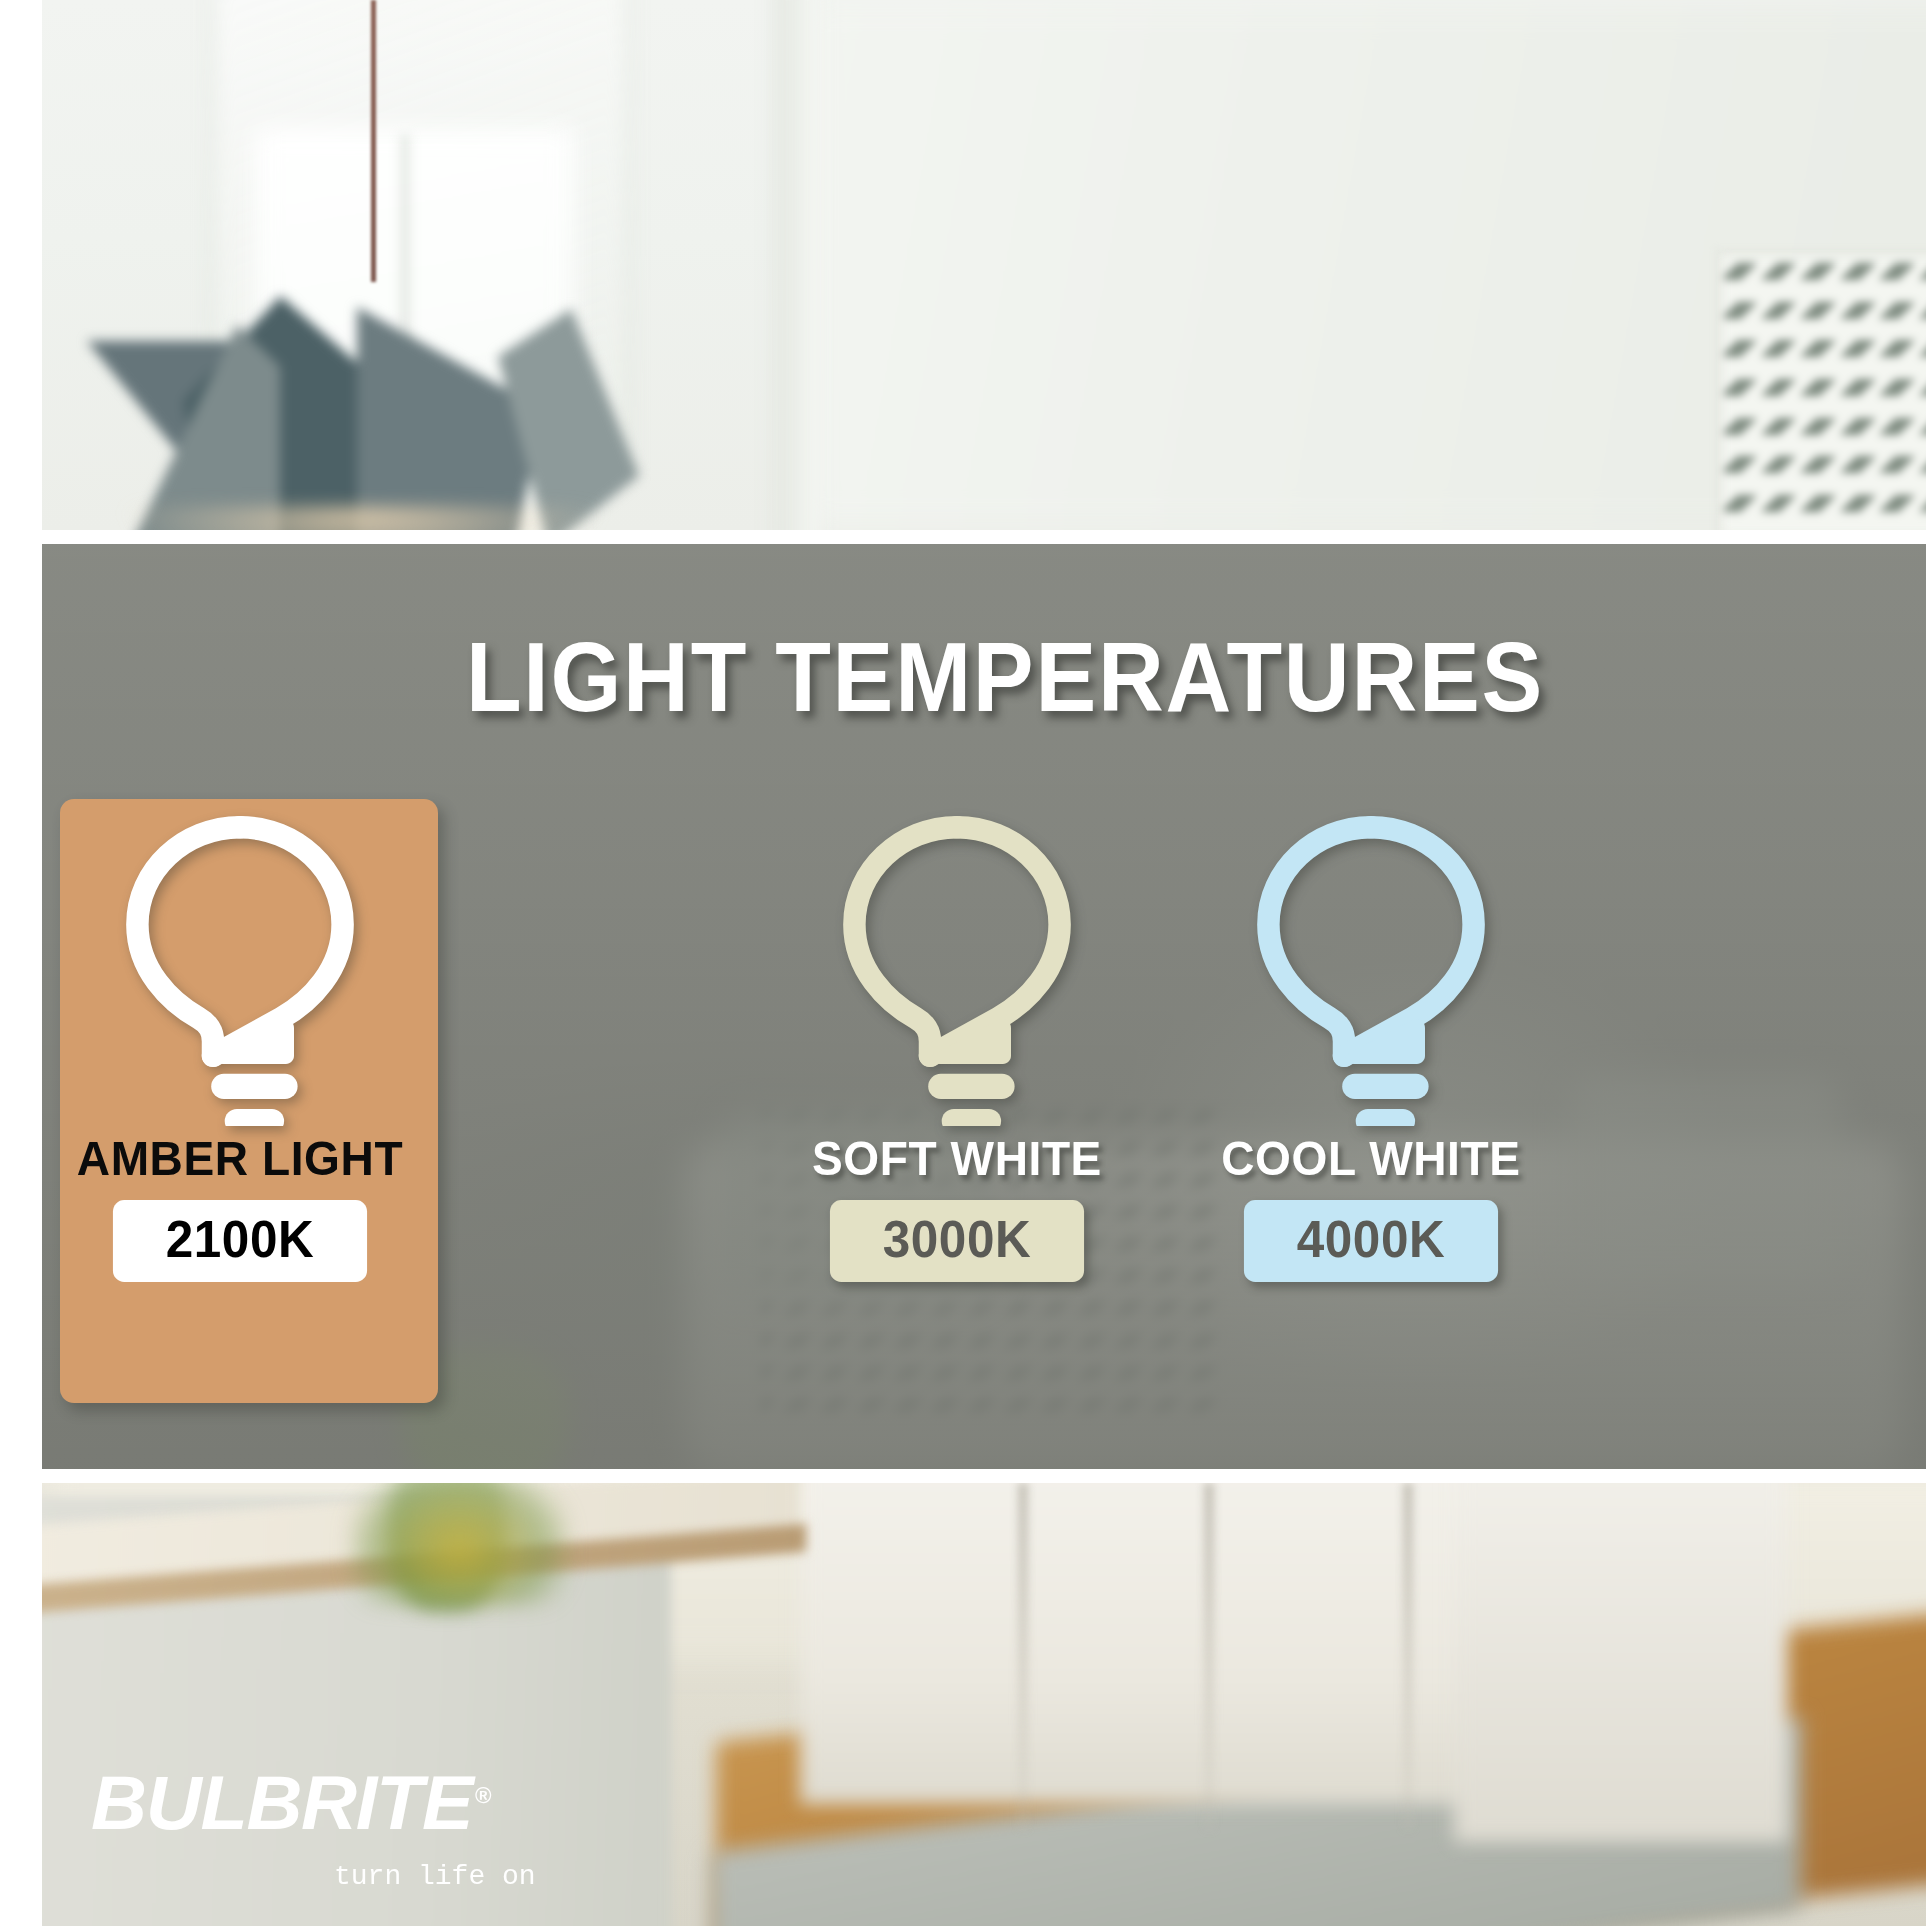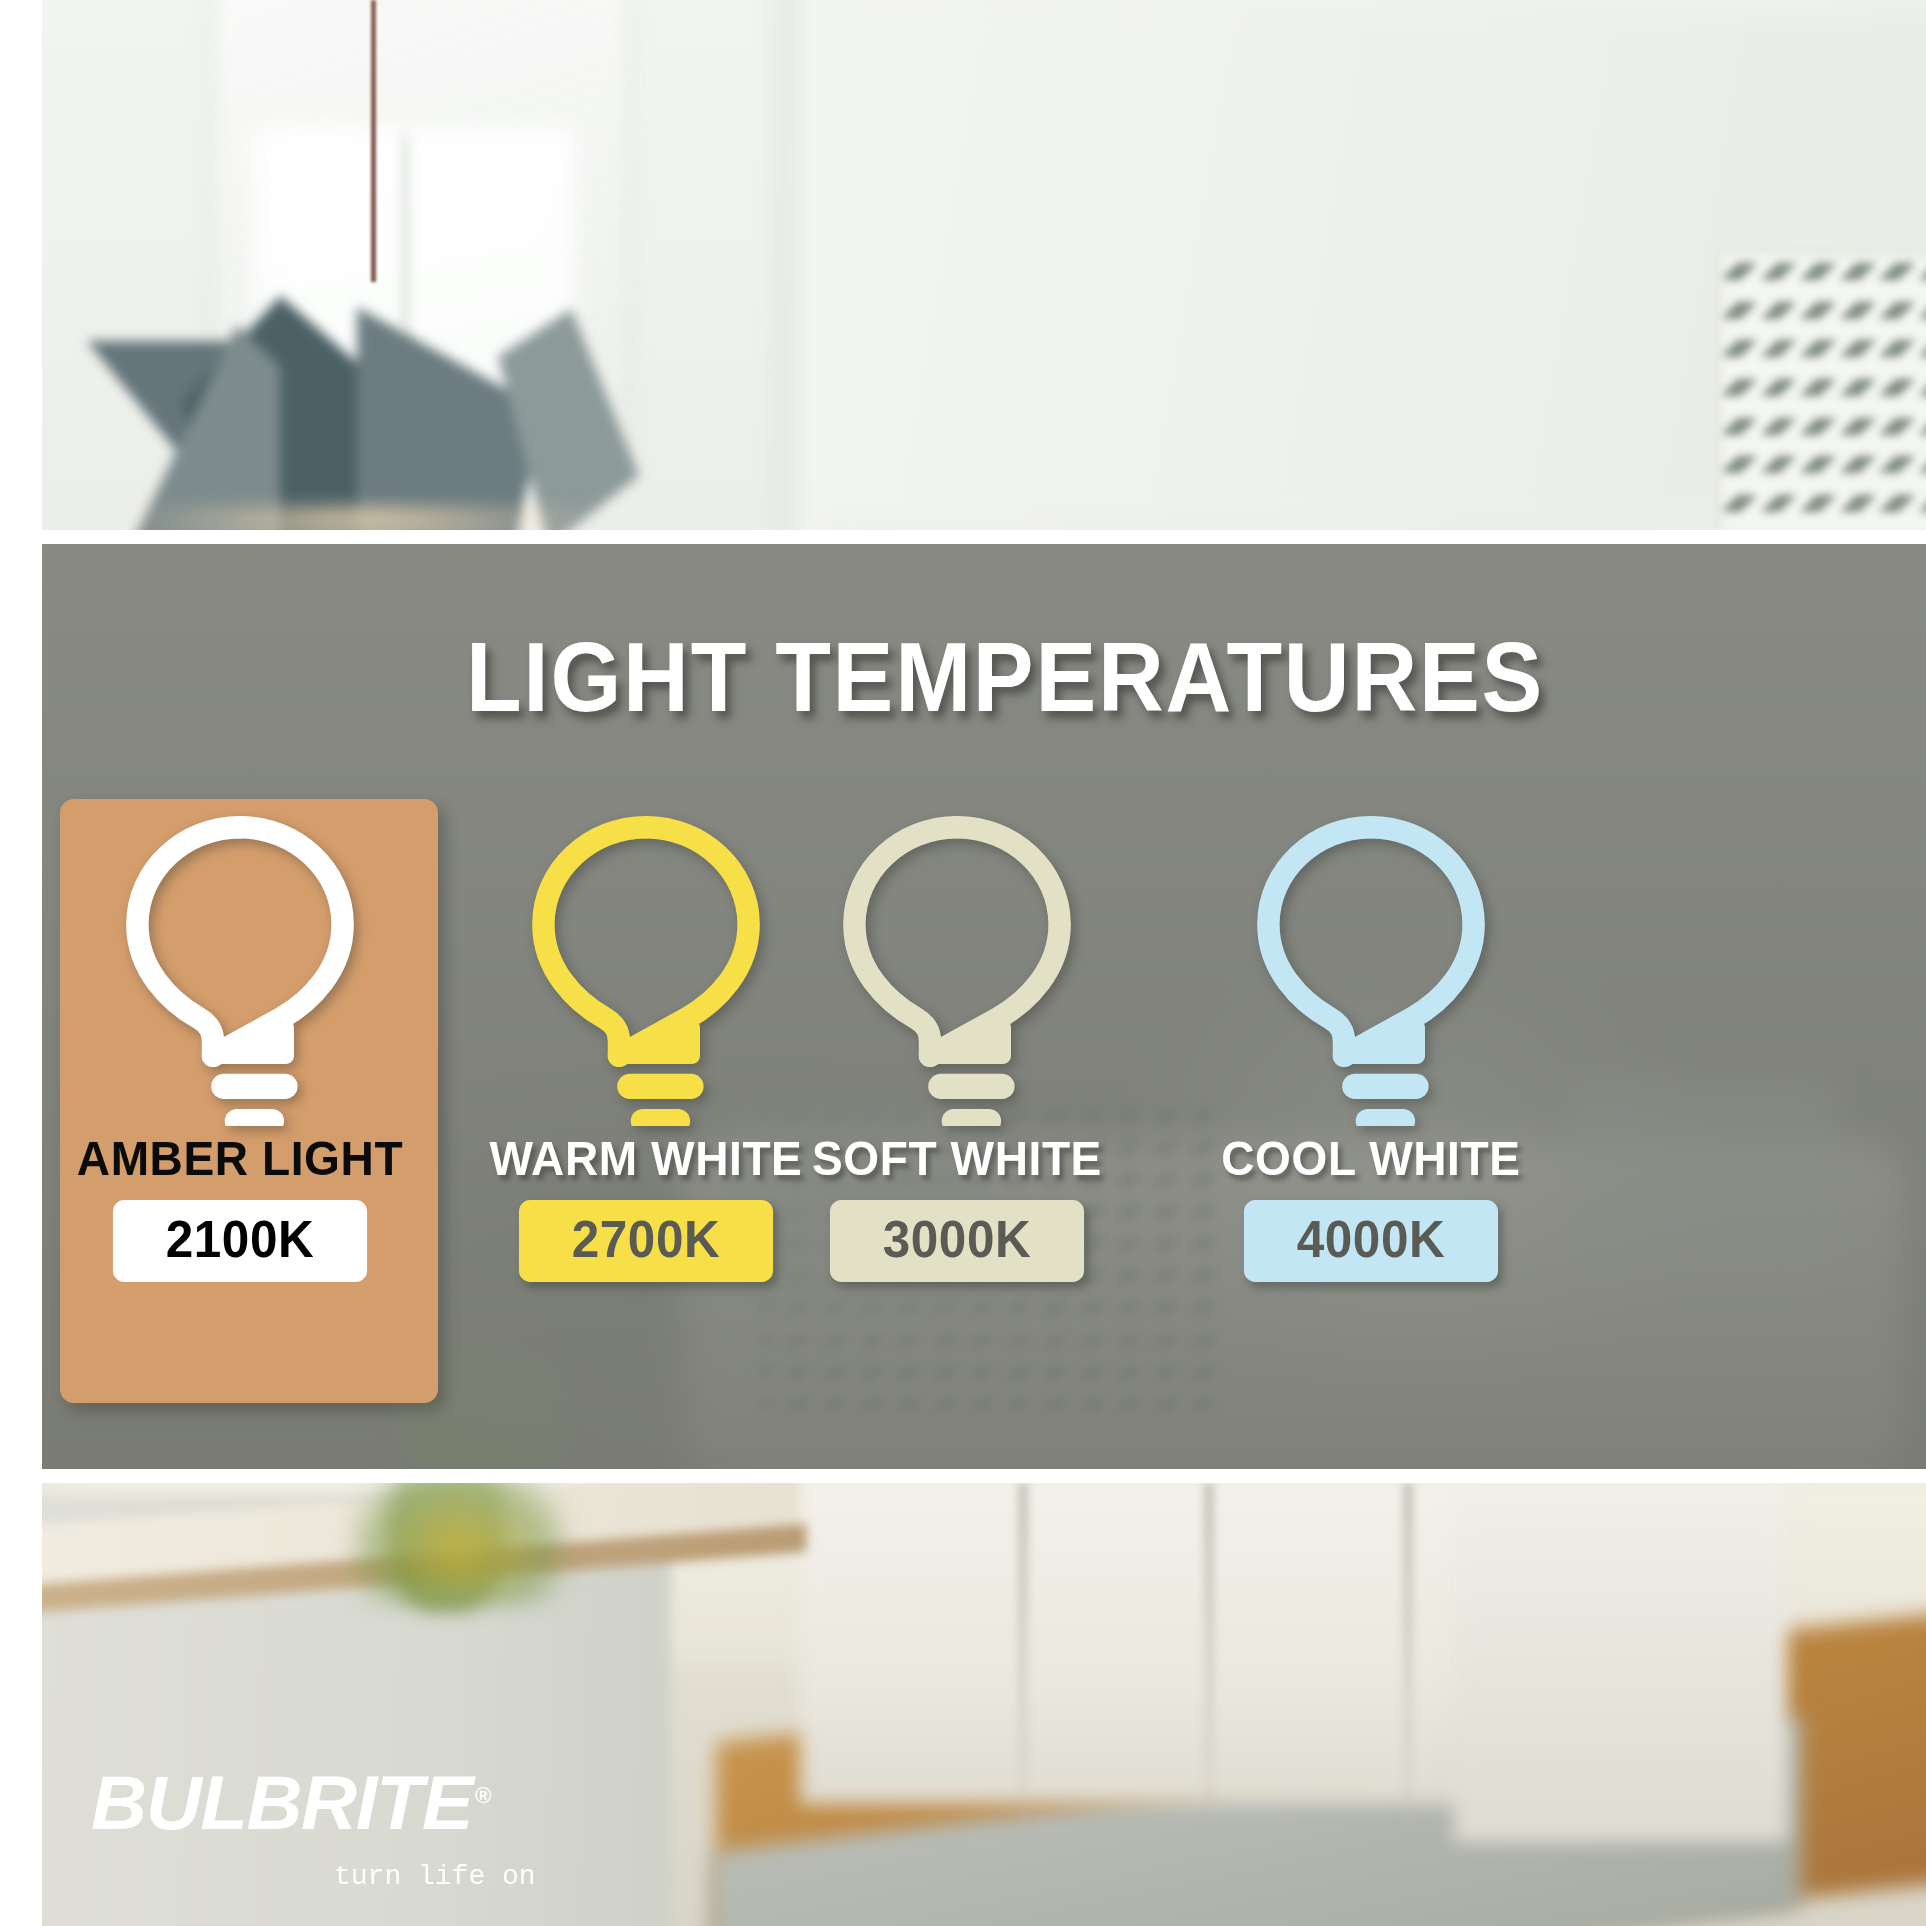--- a/index.html
+++ b/index.html
@@ -355,37 +355,20 @@
             <path d="M128 268 L196 232 C202 229 210 233 210 241 L210 272 C210 277 206 281 201 281 L131 281 C126 281 122 277 122 272 Z"></path>
             <rect x="118" y="292" width="96" height="28" rx="14"></rect>
             <rect x="133" y="331" width="66" height="27" rx="13.5"></rect>
           </g>
         </svg>
       </div>
       <div class="cap dark">AMBER LIGHT</div>
       <div class="badge amber" style="background:#FFFFFF;">2100K</div>
     </div>
 
-    <div class="col c1">
-      <div class="bulb-wrap">
-        <svg viewBox="0 0 300 350" xmlns="http://www.w3.org/2000/svg">
-          <g fill="none" stroke="#F6DF47" stroke-width="25" stroke-linecap="round" stroke-linejoin="round">
-            <path d="M150 18 C 88 18 36 66 36 126 C 36 176 72 212 104 230 C 116 237 120 245 120 256 L 120 272"></path>
-            <path d="M150 18 C 212 18 264 66 264 126 C 264 176 228 212 196 230 L 120 272"></path>
-          </g>
-          <g fill="#F6DF47">
-            <path d="M128 268 L196 232 C202 229 210 233 210 241 L210 272 C210 277 206 281 201 281 L131 281 C126 281 122 277 122 272 Z"></path>
-            <rect x="118" y="292" width="96" height="28" rx="14"></rect>
-            <rect x="133" y="331" width="66" height="27" rx="13.5"></rect>
-          </g>
-        </svg>
-      </div>
-      <div class="cap">WARM WHITE</div>
-      <div class="badge" style="background:#F6DF47;">2700K</div>
-    </div>
 
     <div class="col c2">
       <div class="bulb-wrap">
         <svg viewBox="0 0 300 350" xmlns="http://www.w3.org/2000/svg">
           <g fill="none" stroke="#E3E1C5" stroke-width="25" stroke-linecap="round" stroke-linejoin="round">
             <path d="M150 18 C 88 18 36 66 36 126 C 36 176 72 212 104 230 C 116 237 120 245 120 256 L 120 272"></path>
             <path d="M150 18 C 212 18 264 66 264 126 C 264 176 228 212 196 230 L 120 272"></path>
           </g>
           <g fill="#E3E1C5">
             <path d="M128 268 L196 232 C202 229 210 233 210 241 L210 272 C210 277 206 281 201 281 L131 281 C126 281 122 277 122 272 Z"></path>

